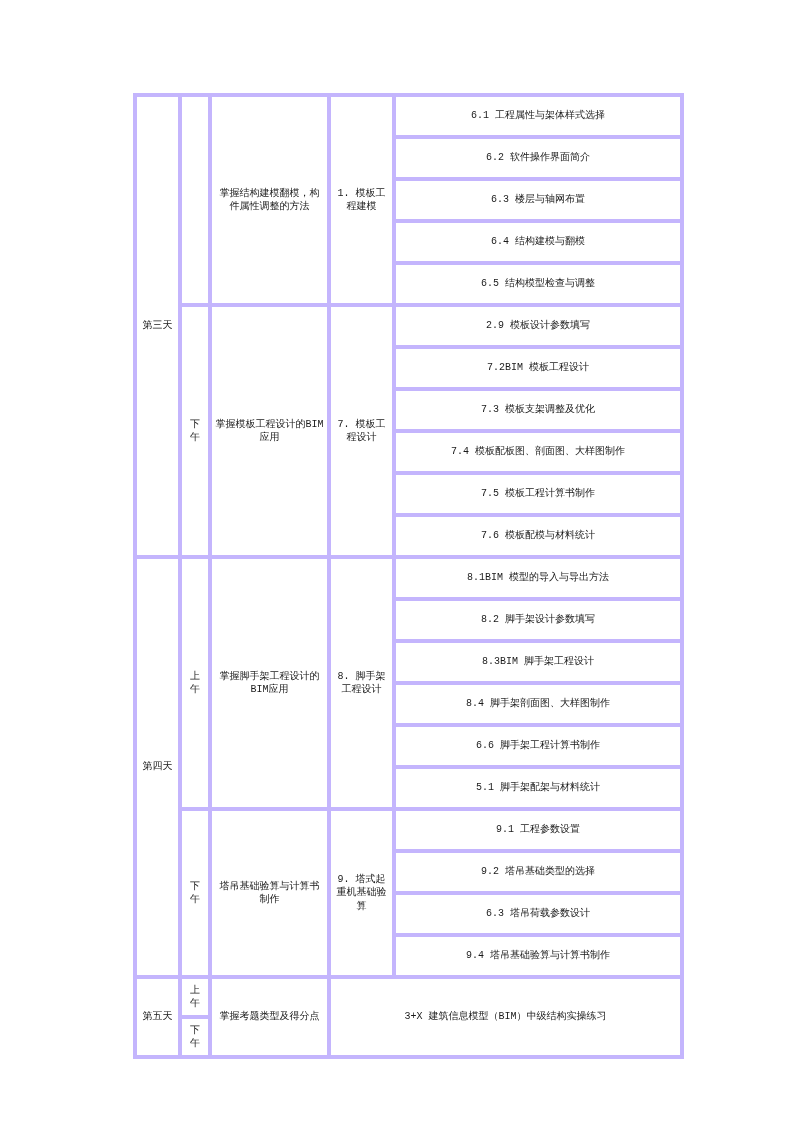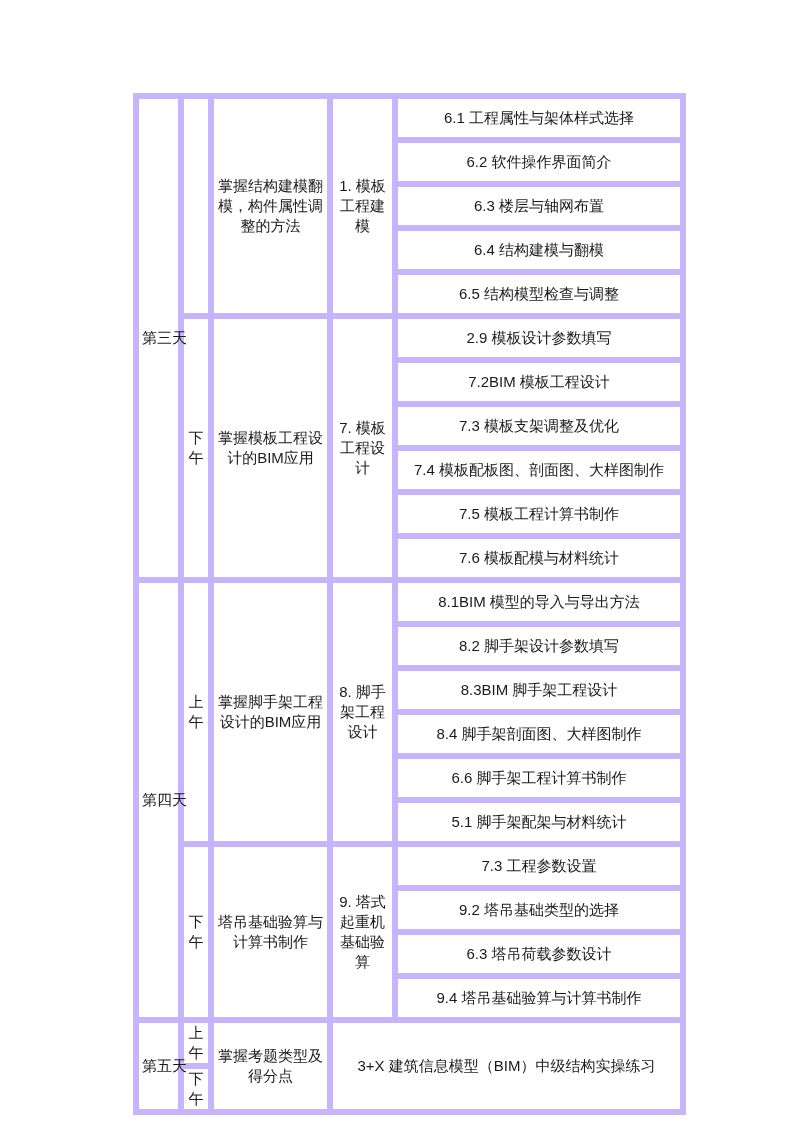--- a/index.html
+++ b/index.html
@@ -27,28 +27,28 @@
   #schedule-table {
     position: absolute;
     left: 133px;
     top: 93px;
     width: 547px;
     border-collapse: collapse;
     table-layout: fixed;
   }
 
   #schedule-table td {
-    border: 6px solid #c4b5fd;
+    border: 4px solid #c4b5fd;
     padding: 0 3px;
     text-align: center;
     vertical-align: middle;
-    font-size: 15px;
+    font-size: 10px;
     line-height: 1.34;
     color: #1a1a1a;
-    font-family: Liberation Sans, sans-serif;
+    font-family: Liberation Mono, monospace;
   }
 
   
   .col-day      { width: 45px;  }
   .col-period   { width: 30px;  }
   .col-object   { width: 119px; }
   .col-module   { width: 65px;  }
   .col-content  { width: 288px; }
 
   
@@ -177,21 +177,21 @@
         <td class="content-cell">5.1 脚手架配架与材料统计</td>
       </tr>
 
       <tr>
         <td class="period-cell" rowspan="4">
           <span class="vchar">下</span>
           <span class="vchar">午</span>
         </td>
         <td class="objective-cell" rowspan="4">塔吊基础验算与计算书制作</td>
         <td class="module-cell" rowspan="4">9. 塔式起重机基础验算</td>
-        <td class="content-cell">7.3 工程参数设置</td>
+        <td class="content-cell">9.1 工程参数设置</td>
       </tr>
       <tr>
         <td class="content-cell">9.2 塔吊基础类型的选择</td>
       </tr>
       <tr>
         <td class="content-cell">6.3 塔吊荷载参数设计</td>
       </tr>
       <tr>
         <td class="content-cell">9.4 塔吊基础验算与计算书制作</td>
       </tr>

